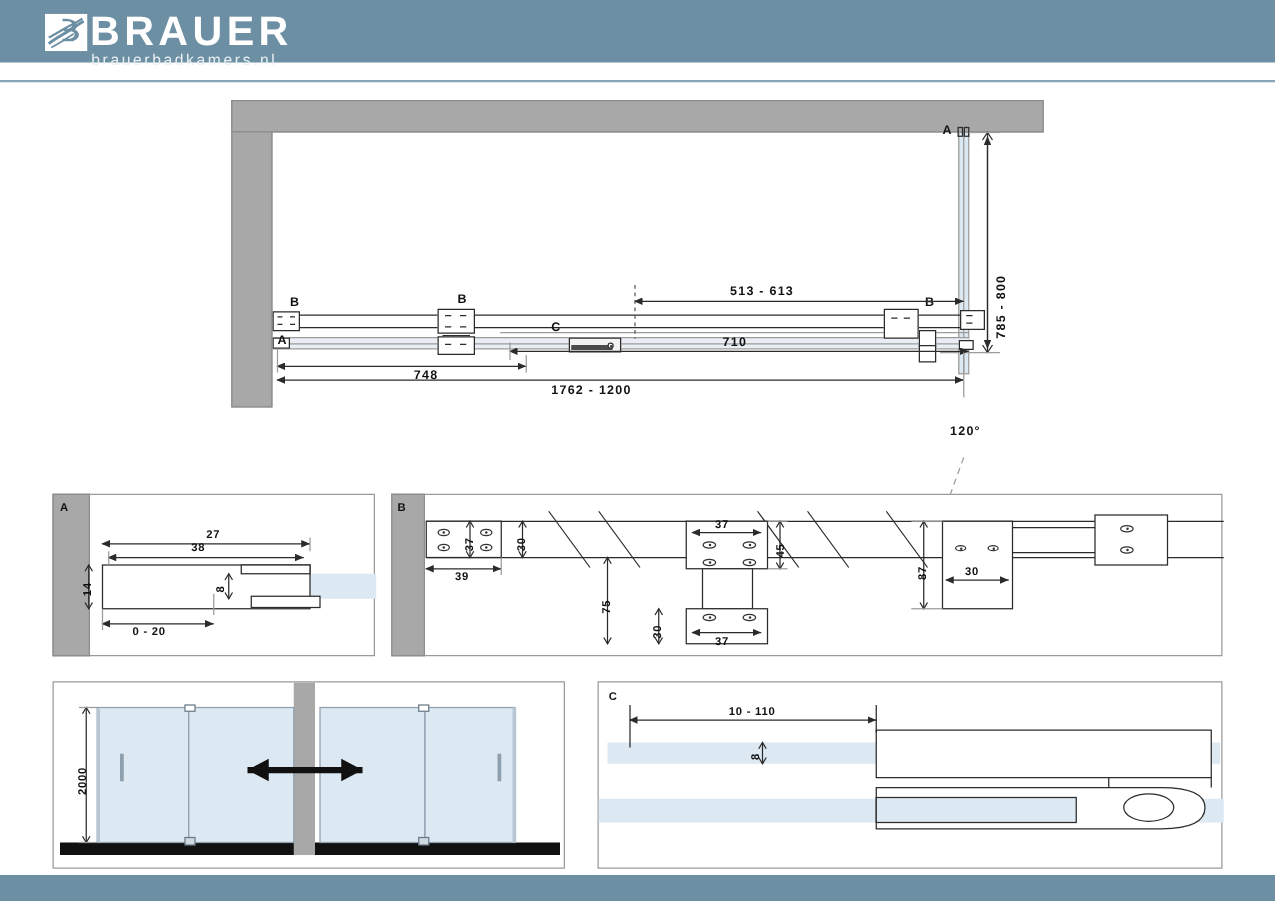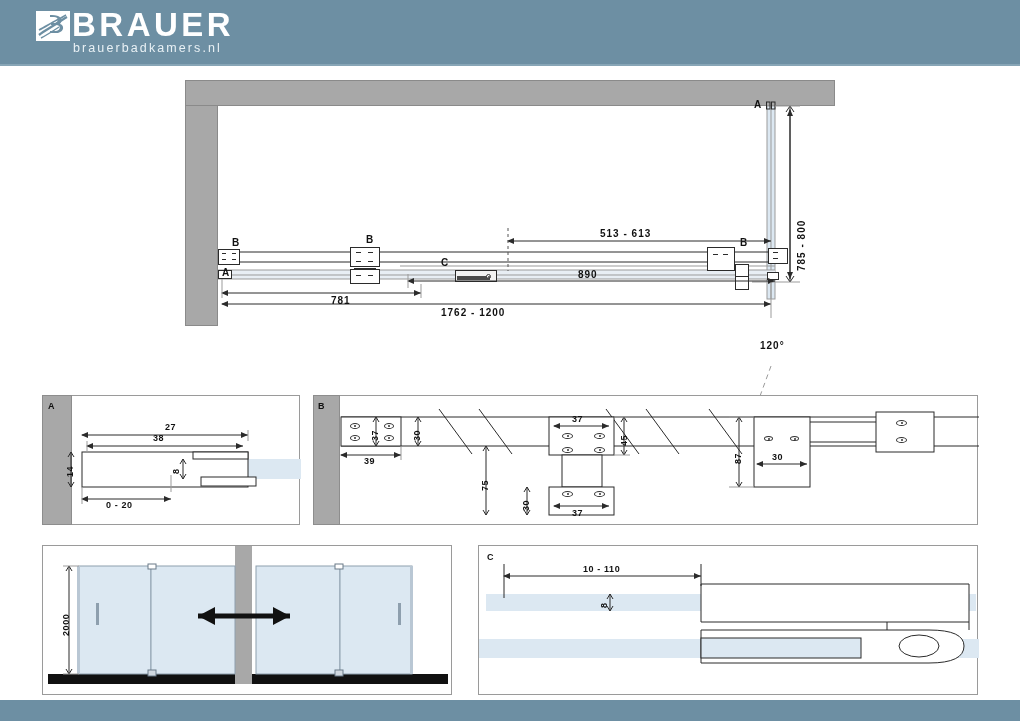--- a/index.html
+++ b/index.html
@@ -7,21 +7,21 @@
     width:1020px;height:721px;
     background:#ffffff;
     font-family:"Liberation Sans", sans-serif;
     overflow:hidden;
     position:relative;
   }
   .root{position:absolute;inset:0;}
 
   
   .band{position:absolute;left:0;width:1020px;background:#6d8fa3;}
-  .band-top{top:0;height:66px;}
+  .band-top{top:0;height:50px;}
   .band-bottom{top:700px;height:21px;}
   .band-top-inner-line{position:absolute;left:0;top:64px;width:1020px;height:2px;background:#87a5b6;}
 
   .logo{position:absolute;left:36px;top:8px;width:260px;height:52px;}
   .logo-mark{position:absolute;left:0;top:3px;width:34px;height:30px;}
   .logo-word{position:absolute;left:36px;top:0px;
     font-size:33px;font-weight:bold;letter-spacing:3.5px;color:#ffffff;
     font-family:"Liberation Sans", sans-serif;line-height:34px;}
   .logo-sub{position:absolute;left:37px;top:33px;
     font-size:12.5px;letter-spacing:2.1px;color:#e9f1f5;line-height:14px;}
@@ -172,23 +172,23 @@
         <line x1="421" y1="218" x2="421" y2="232" class="stroke-g"></line>
 
         <line x1="408" y1="215" x2="775" y2="215" class="stroke" marker-start="url(#arS)" marker-end="url(#ar)"></line>
         <line x1="408" y1="208" x2="408" y2="222" class="stroke-g"></line>
 
         <line x1="222" y1="238" x2="771" y2="238" class="stroke" marker-start="url(#arS)" marker-end="url(#ar)"></line>
         <line x1="771" y1="216" x2="771" y2="252" class="stroke-g"></line>
       </svg>
 
       <div class="dim rot" style="left:796px;top:205px;">785 - 800</div>
-      <div class="dim" style="left:600px;top:162px;">513 - 613</div>
-      <div class="dim" style="left:331px;top:229px;">781</div>
-      <div class="dim" style="left:578px;top:203px;">890</div>
+      <div class="dim" style="left:584px;top:162px;">513 - 613</div>
+      <div class="dim" style="left:331px;top:229px;">748</div>
+      <div class="dim" style="left:578px;top:203px;">710</div>
       <div class="dim" style="left:441px;top:241px;">1762 - 1200</div>
       <div class="dim" style="left:760px;top:274px;">120°</div>
     </div>
 
     <div class="panel" style="left:42px;top:329px;width:258px;height:130px;">
       <div class="tab" style="left:-1px;top:-1px;width:30px;height:130px;"></div>
       <div class="tab-label" style="left:5px;top:5px;">A</div>
 
       <svg class="ovr" width="258" height="130">
 

